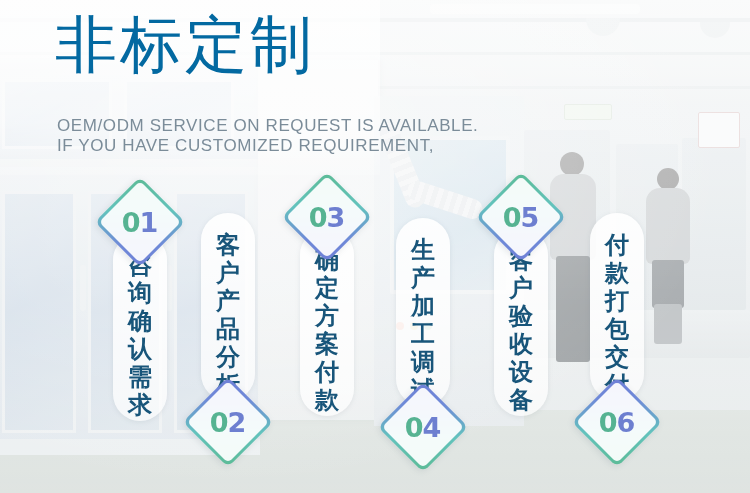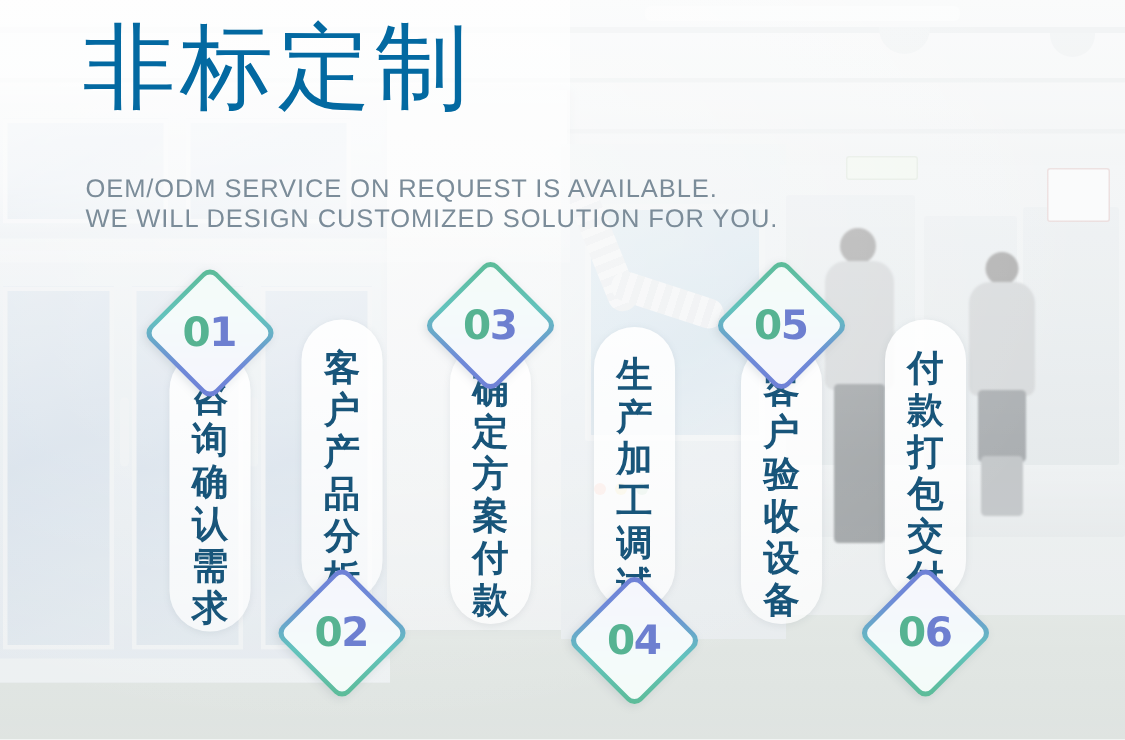--- a/index.html
+++ b/index.html
@@ -245,21 +245,21 @@
     <div class="wash"></div>
     <div class="wash2"></div>
   </div>
 
   <div class="headpanel"></div>
 
   <div class="title">非标定制</div>
 
   <div class="subs">
     <div>OEM/ODM SERVICE ON REQUEST IS AVAILABLE.</div>
-    <div>WE WILL DESIGN CUSTOMIZED SOLUTION FOR YOU.</div>
+    <div>IF YOU HAVE CUSTOMIZED REQUIREMENT,</div>
   </div>
 
 
   <div class="steps">
 
     <div class="step" style="left:113px;">
       <div class="pill" style="top:233px;height:188px;">
         <div class="vt" style="top:18px;width:30px;left:12px;">
             <div>咨</div>
             <div>询</div>

